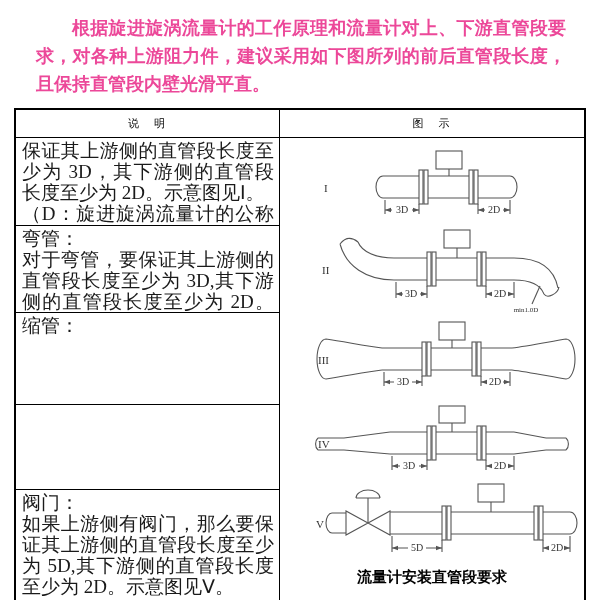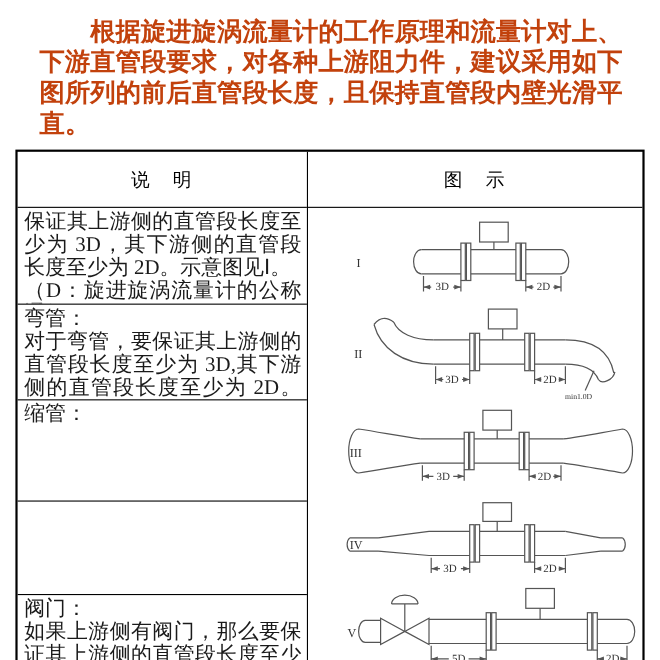--- a/index.html
+++ b/index.html
@@ -2,39 +2,39 @@
 <html><head>
 <meta charset="utf-8">
 <style>
   * { margin:0; padding:0; box-sizing:border-box; }
   html,body { width:600px; height:600px; background:#ffffff; overflow:hidden;
               font-family:"Liberation Sans", sans-serif; color:#1a1a1a; }
 
   
   .intro {
     padding:14px 34px 10px 36px;
-    font-size:23px; line-height:28px;
+    font-size:18px; line-height:28px;
     font-weight:700; text-align:justify; text-indent:2em;
-    color:#c2410c;
+    color:#ec4899;
     font-family:"Liberation Sans", sans-serif;
   }
 
   
   .spec-table {
     margin-left:14px; width:572px; height:497px;
     border:2px solid #000; display:flex;
     font-family:"Liberation Serif", serif;
   }
   .col-left  { width:264px; border-right:1px solid #000; display:flex; flex-direction:column; }
   .col-right { flex:1; display:flex; flex-direction:column; }
 
   .hdr-cell {
-    height:51px; border-bottom:1px solid #000;
+    height:28px; border-bottom:1px solid #000;
     display:flex; align-items:center; justify-content:center;
-    font-size:17px; letter-spacing:2px; color:#000;
+    font-size:11px; letter-spacing:2px; color:#000;
   }
 
   .lrow { padding:2px 5px 0 6px; font-size:19px; line-height:21px; overflow:hidden;
           border-bottom:1px solid #000; }
   .lrow:last-child { border-bottom:none; flex:1; }
   .lrow p { text-align:justify; }
   .r0 { height:88px; } .r1 { height:87px; } .r2 { height:92px; } .r3 { height:85px; }
 
   .diagram-area { flex:1; padding-top:8px; display:flex; flex-direction:column; align-items:center; }
   .diagram-area svg { display:block; }
@@ -190,15 +190,16 @@
         <path class="cad" d="M110,58 V74 M160,62 V74 M110,70 H126 M144,70 H160"></path>
         <polygon class="arrow" points="110,70 116,67.8 116,72.2"></polygon>
         <polygon class="arrow" points="160,70 154,67.8 154,72.2"></polygon>
         <text class="dim" x="135" y="73" text-anchor="middle">5D</text>
         <path class="cad" d="M261,62 V74 M288,58 V74 M261,70 H267 M282,70 H288"></path>
         <polygon class="arrow" points="261,70 267,67.8 267,72.2"></polygon>
         <polygon class="arrow" points="288,70 282,67.8 282,72.2"></polygon>
         <text class="dim" x="275" y="73" text-anchor="middle">2D</text>
       </svg>
 
+      <div class="caption">流量计安装直管段要求</div>
     </div>
   </div>
 </div>
 
 </body></html>

